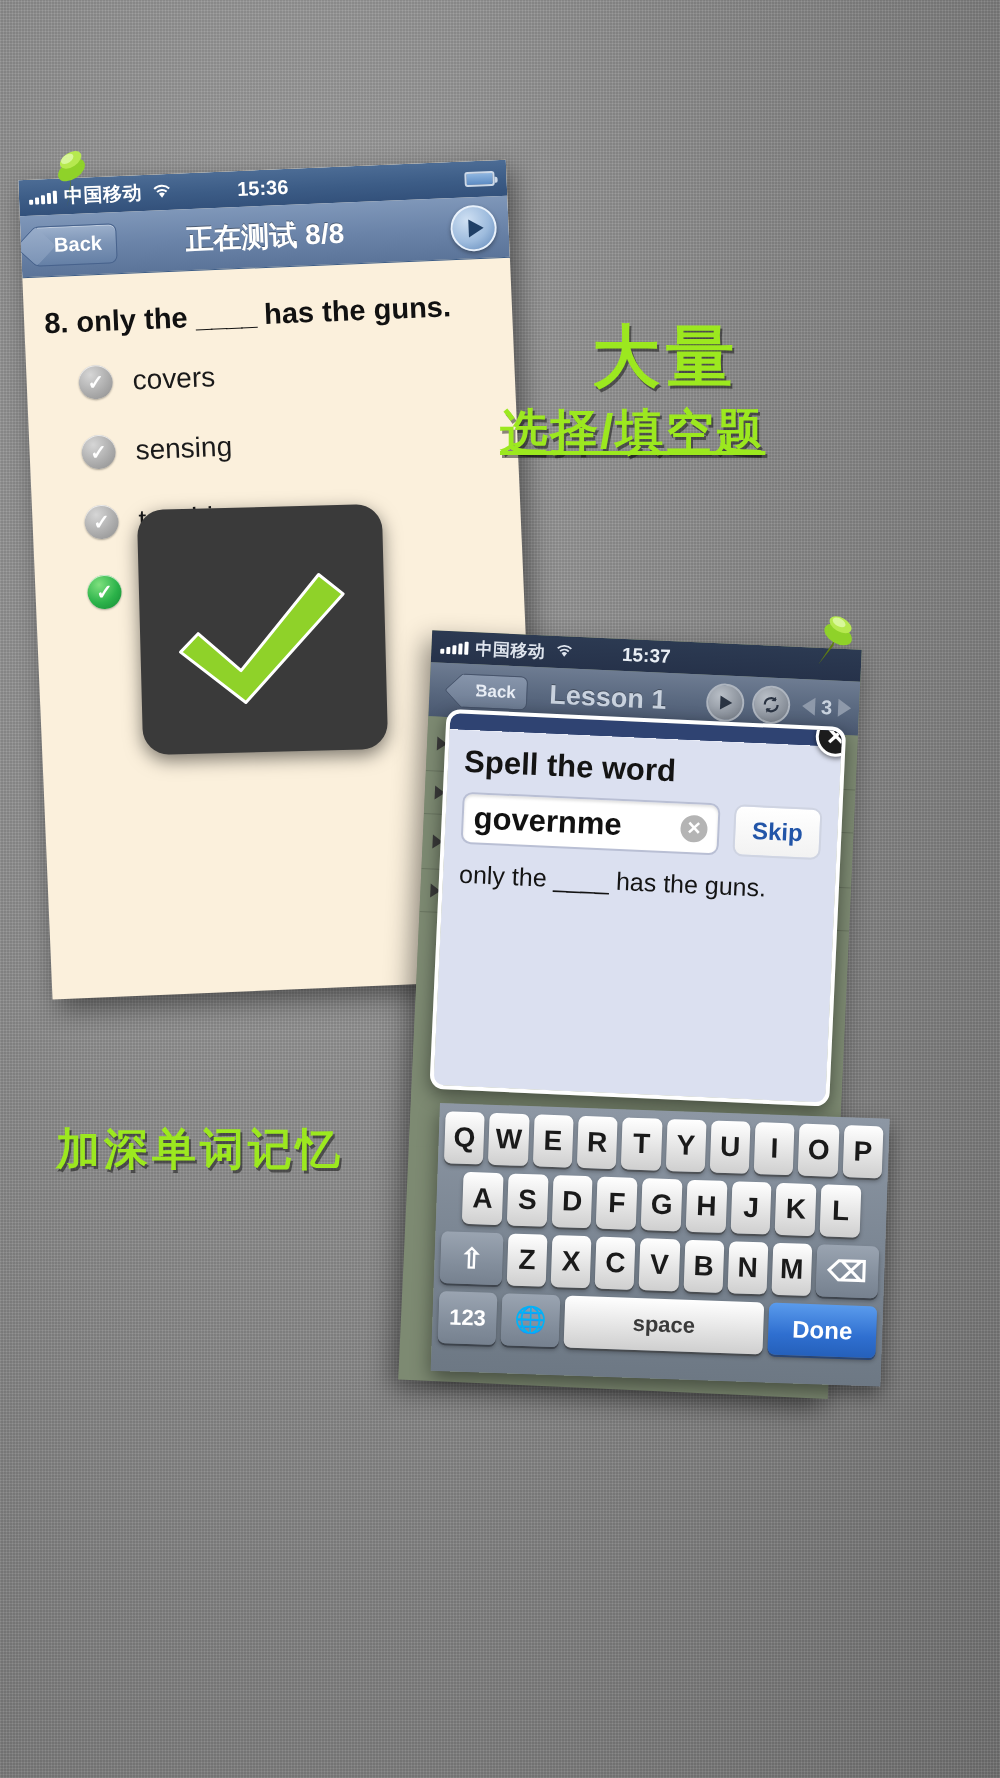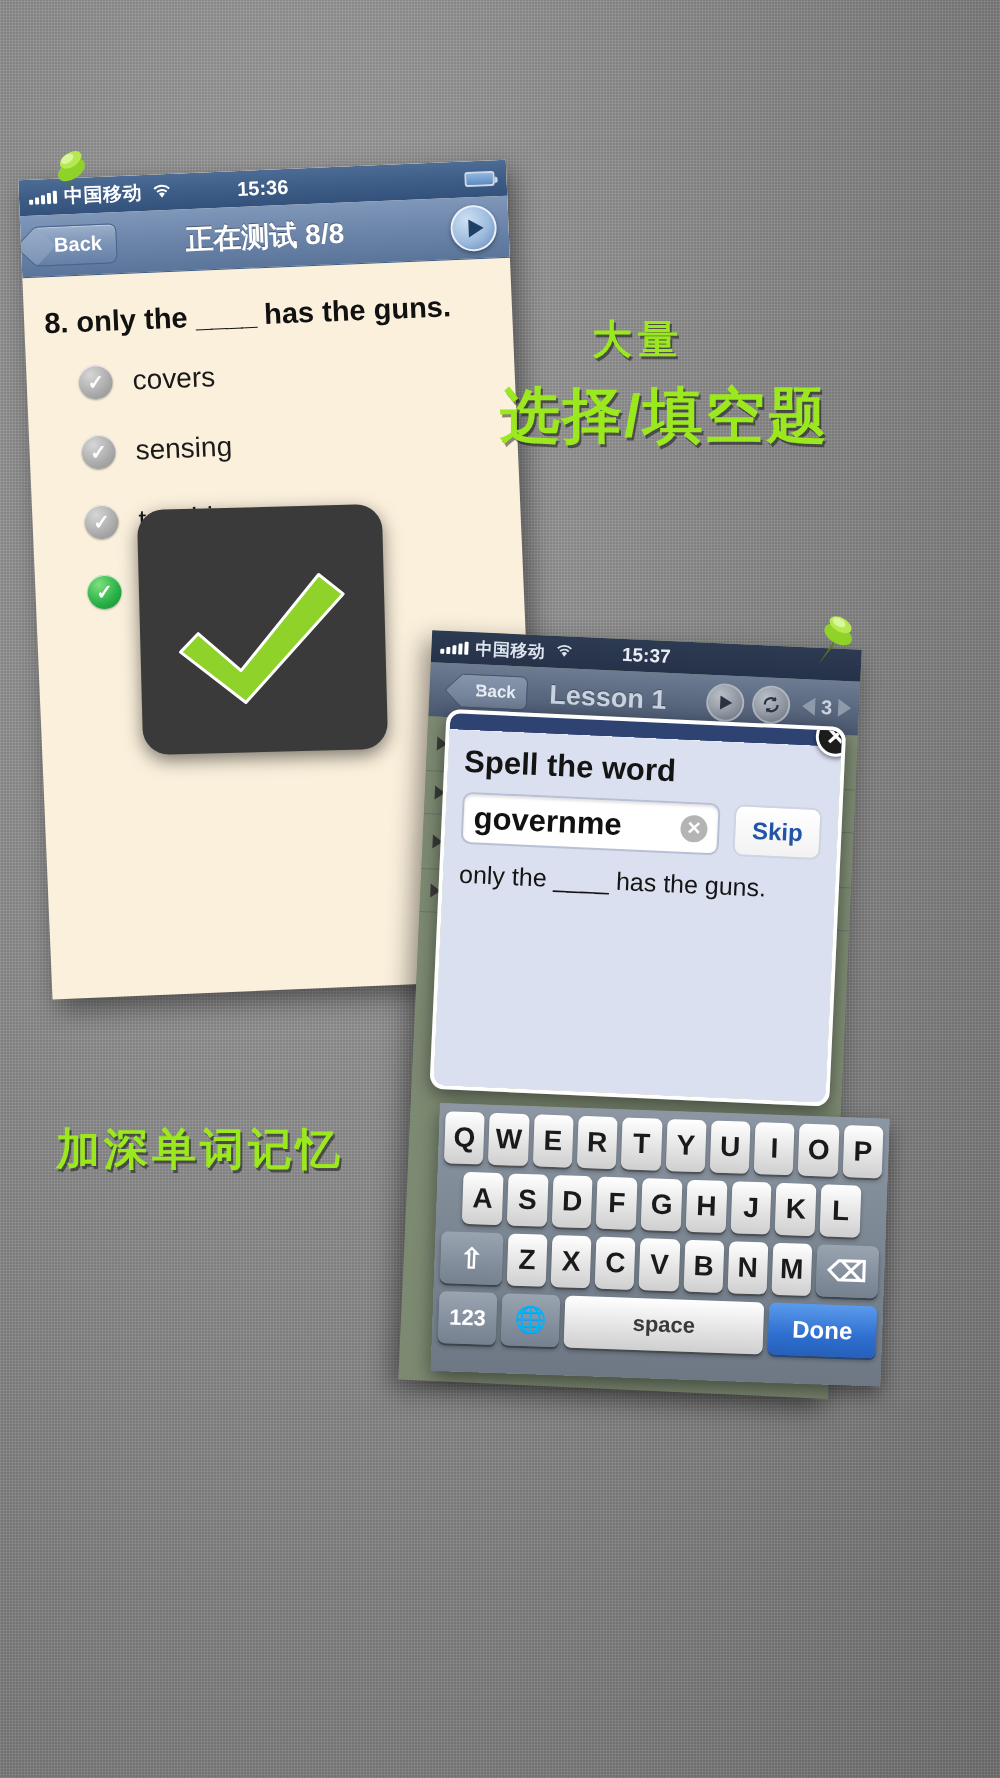--- a/index.html
+++ b/index.html
@@ -290,22 +290,22 @@
 
   
   .caption {
     position: absolute;
     color: #9ce81f;
     font-weight: 700;
     text-shadow: 2px 3px 0 rgba(0,0,0,0.45);
     white-space: nowrap;
     z-index: 20;
   }
-  #cap1 { left: 592px; top: 312px; font-size: 40px; letter-spacing: 6px; }
-  #cap2 { left: 500px; top: 376px; font-size: 60px; letter-spacing: 2px; }
+  #cap1 { left: 592px; top: 312px; font-size: 68px; letter-spacing: 6px; }
+  #cap2 { left: 500px; top: 400px; font-size: 48px; letter-spacing: 2px; text-decoration: underline; }
   #cap3 { left: 56px; top: 1120px; font-size: 44px; letter-spacing: 4px; }
 </style>
 </head>
 <body>
 
 <div id="phone1">
 
   <div class="statusbar">
     <span class="sig-bars">
         <i></i>

